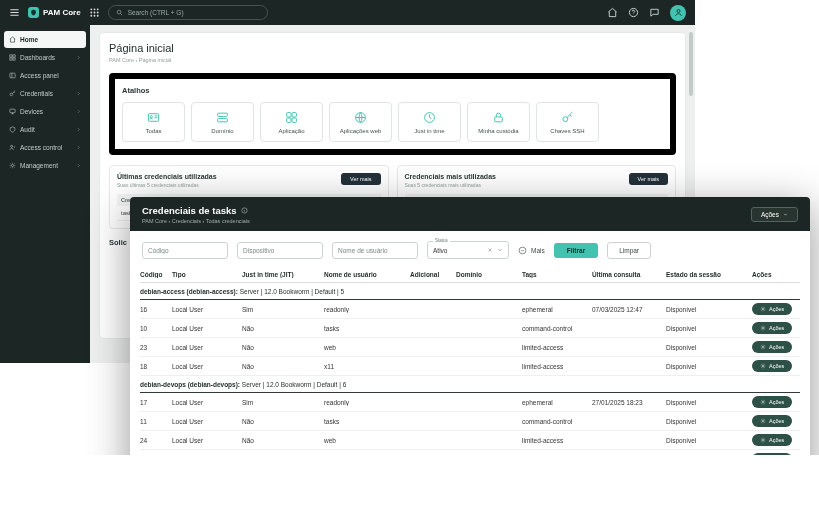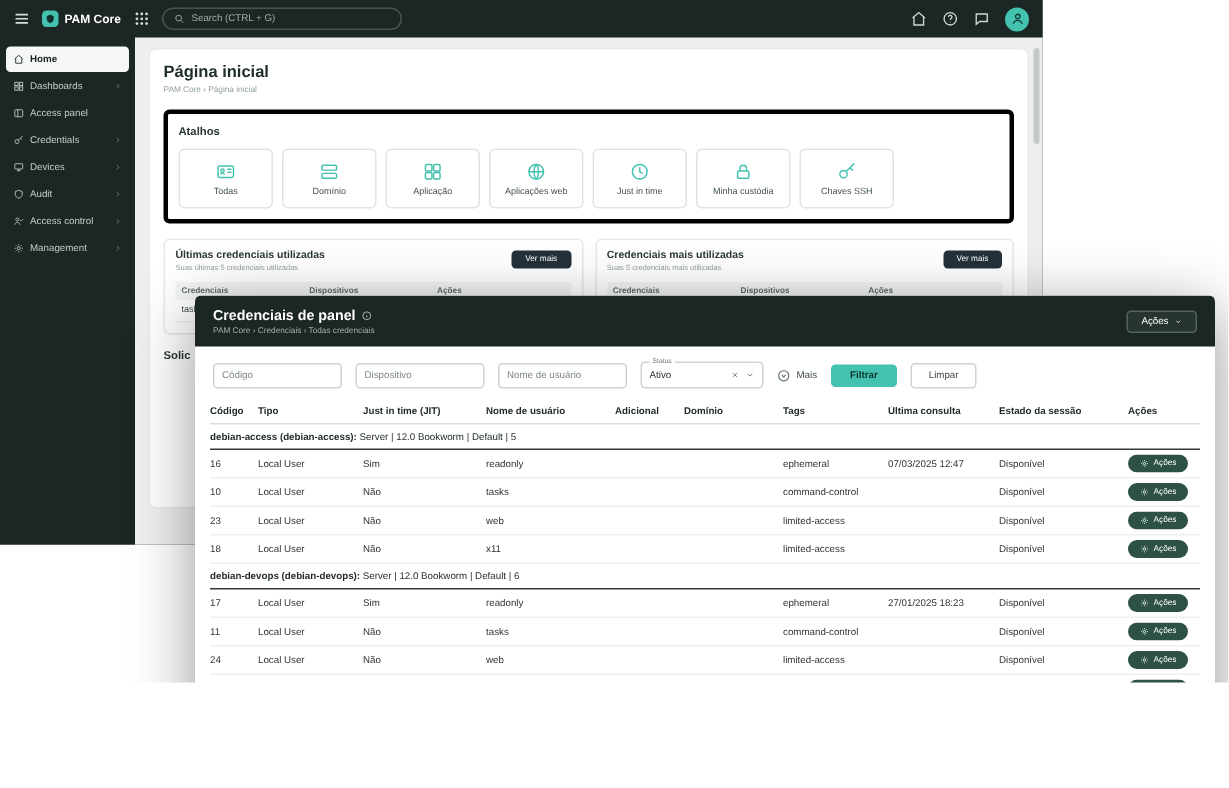--- a/index.html
+++ b/index.html
@@ -28,23 +28,23 @@
     display:flex;align-items:center;justify-content:center;cursor:pointer}
 
   .sidebar{position:absolute;left:0;top:25px;width:90px;bottom:0;background:#1c2624;padding:5px 0}
   .side-item{display:flex;align-items:center;gap:4px;height:17px;margin:1px 4px;padding:0 5px;
     border-radius:3px;color:#c2cdc9;font-size:6.5px;cursor:pointer;white-space:nowrap}
   .side-item.active{background:#f5f7f6;color:#1a2623;font-weight:bold}
   .si-chev{margin-left:auto;color:#7e8d89}
 
   .content{position:absolute;left:90px;top:25px;right:0;bottom:0;background:#edf0ef;padding:8px 10px;overflow:hidden}
   .page-card{background:#fff;border-radius:4px;padding:9px 9px;height:305px;box-shadow:0 0 0 1px #e5eae8}
-  .page-title{font-size:11px;font-weight:bold;color:#202e2b}
+  .page-title{font-size:11px;font-weight:normal;color:#202e2b}
   .crumb{font-size:5.5px;color:#93a19d;margin-top:3px}
-  .section-box{border:3px solid #000000;border-radius:4px;padding:7px;margin-top:10px}
+  .section-box{border:6px solid #000000;border-radius:4px;padding:7px;margin-top:10px}
   .section-title{font-size:7.5px;font-weight:bold;color:#2a3835}
   .tiles{display:flex;gap:6px;margin-top:7px}
   .tile{width:63px;height:40px;border:1px solid #dee5e3;border-radius:4px;background:#fff;cursor:pointer;
     display:flex;flex-direction:column;align-items:center;justify-content:center;gap:4px}
   .tile .ic{color:#44c2b0}
   .tile-label{font-size:6px;color:#44534f;white-space:nowrap}
   .panels{display:flex;gap:8px;margin-top:10px}
   .panel{flex:1;border:1px solid #e4e9e8;border-radius:4px;padding:7px;min-height:62px}
   .panel-head{display:flex;align-items:flex-start;justify-content:space-between}
   .panel-title{font-size:7px;font-weight:bold;color:#2a3835}
@@ -390,21 +390,21 @@
       </div>
     </main>
 
     <div class="vscroll"></div>
   </div>
 
   <div class="modal">
     <header class="modal-header">
       <div class="mh-left">
         <div class="modal-title">
-          <span>Credenciais de panel</span>
+          <span>Credenciais de tasks</span>
           <span class="ic ic-7">
               <svg viewBox="0 0 24 24" fill="none" stroke="currentColor" stroke-width="2">
                 <circle cx="12" cy="12" r="9"></circle>
                 <path d="M12 11v5M12 7.2v.6"></path>
               </svg>
             </span>
         </div>
         <div class="modal-crumb">PAM Core › Credenciais › Todas credenciais</div>
       </div>
       <button class="mh-actions">

